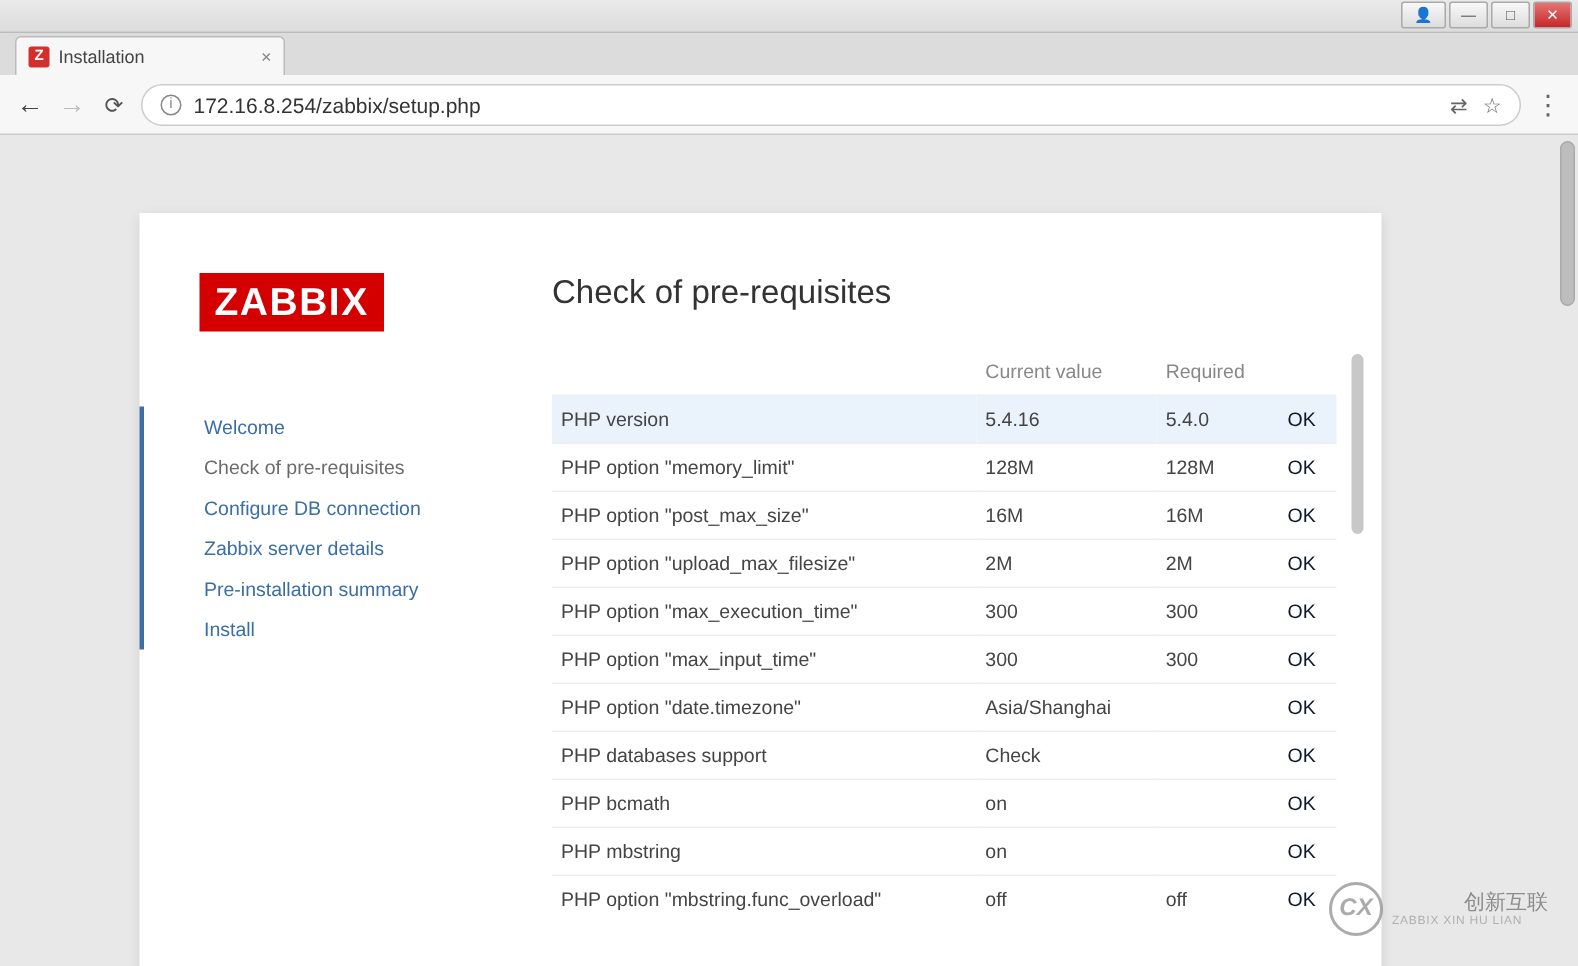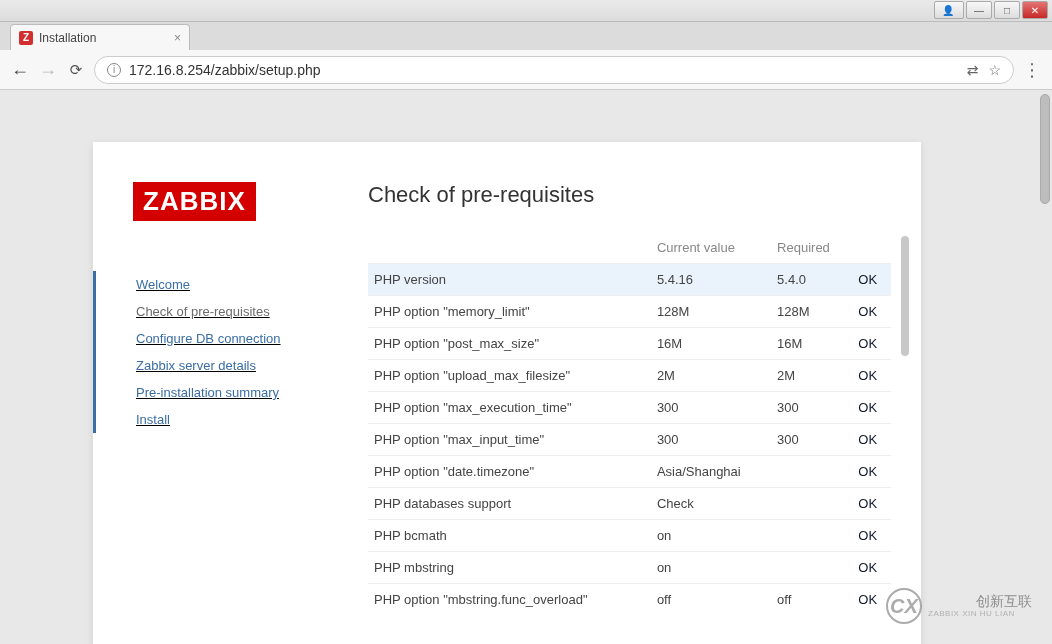--- a/index.html
+++ b/index.html
@@ -27,30 +27,30 @@
 .url-bar .info-icon { width:14px; height:14px; border:1px solid #888; border-radius:50%; font-size:10px; color:#888; display:flex; align-items:center; justify-content:center; }
 .url-bar .right-icons { margin-left:auto; display:flex; gap:10px; color:#666; font-size:14px; }
 .menu-dots { width:20px; font-size:18px; color:#666; text-align:center; }
 
 
 .viewport { position:absolute; top:90px; left:0; right:0; bottom:0; background:#e8e8e8; overflow:hidden; }
 .scrollbar { position:absolute; right:2px; top:4px; width:10px; height:110px; background:#bdbdbd; border-radius:5px; border:1px solid #aaa; }
 
 
 .watermark { position:absolute; right:20px; bottom:20px; display:flex; align-items:center; gap:6px; opacity:0.7; }
-.watermark .logo { width:36px; height:36px; border:2px solid #888; border-radius:50%; display:flex; align-items:center; justify-content:center; font-size:20px; font-weight:bold; color:#888; font-style:italic; }
+.watermark .logo { width:36px; height:36px; border:2px solid #888; border-radius:50%; display:flex; align-items:center; justify-content:center; font-size:16px; font-weight:bold; color:#888; font-style:italic; }
 .watermark .txt { font-size:14px; color:#666; line-height:1.1;margin-left:48px; }
 .watermark .sub { font-size:8px; color:#999; letter-spacing:0.5px; }
 
 
 .card { position:absolute; left:93px; top:52px; width:828px; background:#fff; box-shadow:0 2px 8px rgba(0,0,0,0.1); padding-bottom:20px; }
 .card-inner { display:flex; padding:40px 30px 0 40px; gap:40px; }
 .left-col { width:195px; flex-shrink:0; }
 .logo-box { background:#d40000; color:#fff; font-size:26px; font-weight:bold; padding:4px 10px; letter-spacing:1px; display:inline-block; font-family: Arial, sans-serif; }
-.steps { margin-top:50px; border-left:3px solid transparent;text-decoration:underline; }
+.steps { margin-top:50px; border-left:3px solid transparent; }
 .step { font-size:13px; color:#3a6ea5; padding:6px 0 6px 0; cursor:default; }
 .step.active { color:#6b6b6b; }
 .steps-wrap { border-left: 3px solid #3a6ea5; margin-left:-43px; padding-left:40px; }
 
 .right-col { flex:1; }
 .page-title { font-size:22px; color:#333; margin-bottom:24px; font-weight:normal; }
 .req-area { position:relative; }
 .req-scroll { position:absolute; right:-18px; top:4px; width:8px; height:120px; background:#c8c8c8; border-radius:4px; }
 table { width:100%; border-collapse:collapse; font-size:13px; }
 th { text-align:left; font-weight:normal; color:#888; padding:8px 6px; }

